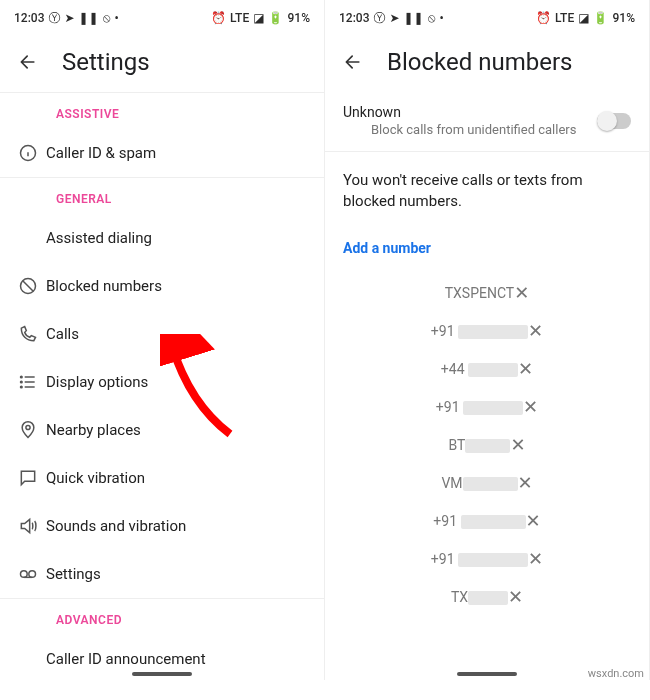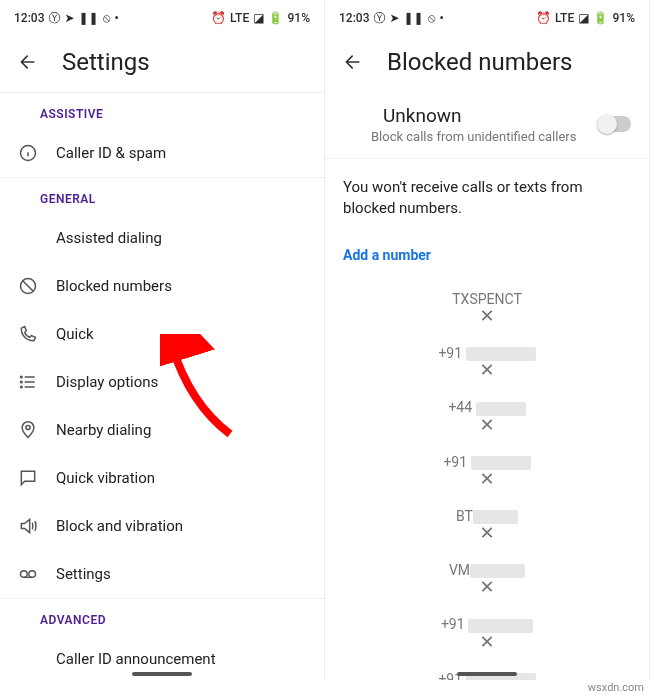--- a/index.html
+++ b/index.html
@@ -36,74 +36,74 @@
   .page-header {
     display: flex;
     align-items: center;
     gap: 24px;
     padding: 12px 18px 16px 18px;
     font-size: 24px;
     font-weight: 400;
   }
   .back-icon { width: 20px; height: 20px; display:flex; align-items:center; justify-content:center; }
   .section-label {
-    color: #4c1d95;
+    color: #ec4899;
     font-size: 12px;
     font-weight: 600;
     letter-spacing: .5px;
-    padding: 14px 18px 8px 40px;
+    padding: 14px 18px 8px 56px;
   }
   .divider { height: 1px; background: #eee; margin: 0; }
   .s-item {
     display: flex;
     align-items: center;
-    gap: 18px;
+    gap: 8px;
     padding: 14px 18px 14px 18px;
     font-size: 15px;
     color: #222;
   }
   .s-item .ico {
     width: 20px; height:20px; display:flex; align-items:center; justify-content:center;
     color:#555;
   }
   .s-item .ico svg { width:20px; height:20px; fill:none; stroke:#555; stroke-width:1.8; }
   .s-item .ico.blank { visibility:hidden; }
   
   .unknown-row {
     padding: 12px 18px 14px 18px;
     border-bottom: 1px solid #eee;
     display:flex; justify-content:space-between; align-items:center;
   }
   .unknown-row .utxt { display:flex; flex-direction:column; gap:2px; }
-  .unknown-row .utitle { font-size:19px; color:#222;margin-left:40px; }
+  .unknown-row .utitle { font-size:14px; color:#222; }
   .unknown-row .usub { font-size:13px; color:#777;margin-left:28px; }
   .toggle {
     width:34px; height:16px; background:#ccc; border-radius:16px; position:relative;
   }
   .toggle::after {
     content:""; position:absolute; left:0; top:-2px; width:20px; height:20px;
     background:#f1f1f1; border-radius:50%; box-shadow:0 1px 2px rgba(0,0,0,.3);
   }
   .info-text { padding: 18px 18px 10px 18px; font-size:15px; color:#222; line-height:1.4; }
   .add-link { padding: 18px; font-size:14px; font-weight:700; color:#1a73e8; }
   .block-item {
     display:flex; align-items:center; justify-content:center;
     padding: 10px 18px 10px 18px;
-    font-size:14px; color:#777;flex-direction:column;
+    font-size:14px; color:#777;
   }
   .mask {
     display:inline-block; height:14px; background:#e6e6e6; border-radius:2px;
     vertical-align:middle;
   }
   .xbtn { color:#777; font-size:18px; line-height:1; }
   .arrow-overlay {
     position:absolute; left:160px; top:334px; pointer-events:none;
   }
   .watermark {
-    position:absolute; right:6px; bottom:6px; font-size:11px; color:#888;
+    position:absolute; right:6px; bottom:20px; font-size:11px; color:#888;
   }
   .navhandle {
     position:absolute; bottom:4px; left:50%; transform:translateX(-50%);
     width:60px; height:4px; border-radius:4px; background:#555;
   }
 </style>
 </head>
 <body>
 
 <div class="col">
@@ -161,21 +161,21 @@
         </svg>
       </span>
     <span>Blocked numbers</span>
   </div>
   <div class="s-item">
     <span class="ico">
         <svg viewBox="0 0 24 24">
           <path d="M4 5c0 9 6 15 15 15l2-4-5-2-2 2c-3-1-5-3-6-6l2-2-2-5-4 2z"></path>
         </svg>
       </span>
-    <span>Quick</span>
+    <span>Calls</span>
   </div>
   <div class="s-item">
     <span class="ico">
         <svg viewBox="0 0 24 24">
           <line x1="8" y1="6" x2="20" y2="6"></line>
           <line x1="8" y1="12" x2="20" y2="12"></line>
           <line x1="8" y1="18" x2="20" y2="18"></line>
           <circle cx="4" cy="6" r="1"></circle>
           <circle cx="4" cy="12" r="1"></circle>
           <circle cx="4" cy="18" r="1"></circle>
@@ -183,38 +183,38 @@
       </span>
     <span>Display options</span>
   </div>
   <div class="s-item">
     <span class="ico">
         <svg viewBox="0 0 24 24">
           <path d="M12 21s-7-7-7-12a7 7 0 0114 0c0 5-7 12-7 12z"></path>
           <circle cx="12" cy="9" r="2.5"></circle>
         </svg>
       </span>
-    <span>Nearby dialing</span>
+    <span>Nearby places</span>
   </div>
   <div class="s-item">
     <span class="ico">
         <svg viewBox="0 0 24 24">
           <path d="M4 4h16v12H8l-4 4V4z"></path>
         </svg>
       </span>
     <span>Quick vibration</span>
   </div>
   <div class="s-item">
     <span class="ico">
         <svg viewBox="0 0 24 24">
           <path d="M4 9v6h4l6 5V4L8 9H4z"></path>
           <path d="M17 8c1 1 1 7 0 8M20 6c2 2 2 10 0 12"></path>
         </svg>
       </span>
-    <span>Block and vibration</span>
+    <span>Sounds and vibration</span>
   </div>
   <div class="s-item">
     <span class="ico">
         <svg viewBox="0 0 24 24">
           <circle cx="7" cy="12" r="4"></circle>
           <circle cx="17" cy="12" r="4"></circle>
           <line x1="7" y1="16" x2="17" y2="16"></line>
         </svg>
       </span>
     <span>Settings</span>

